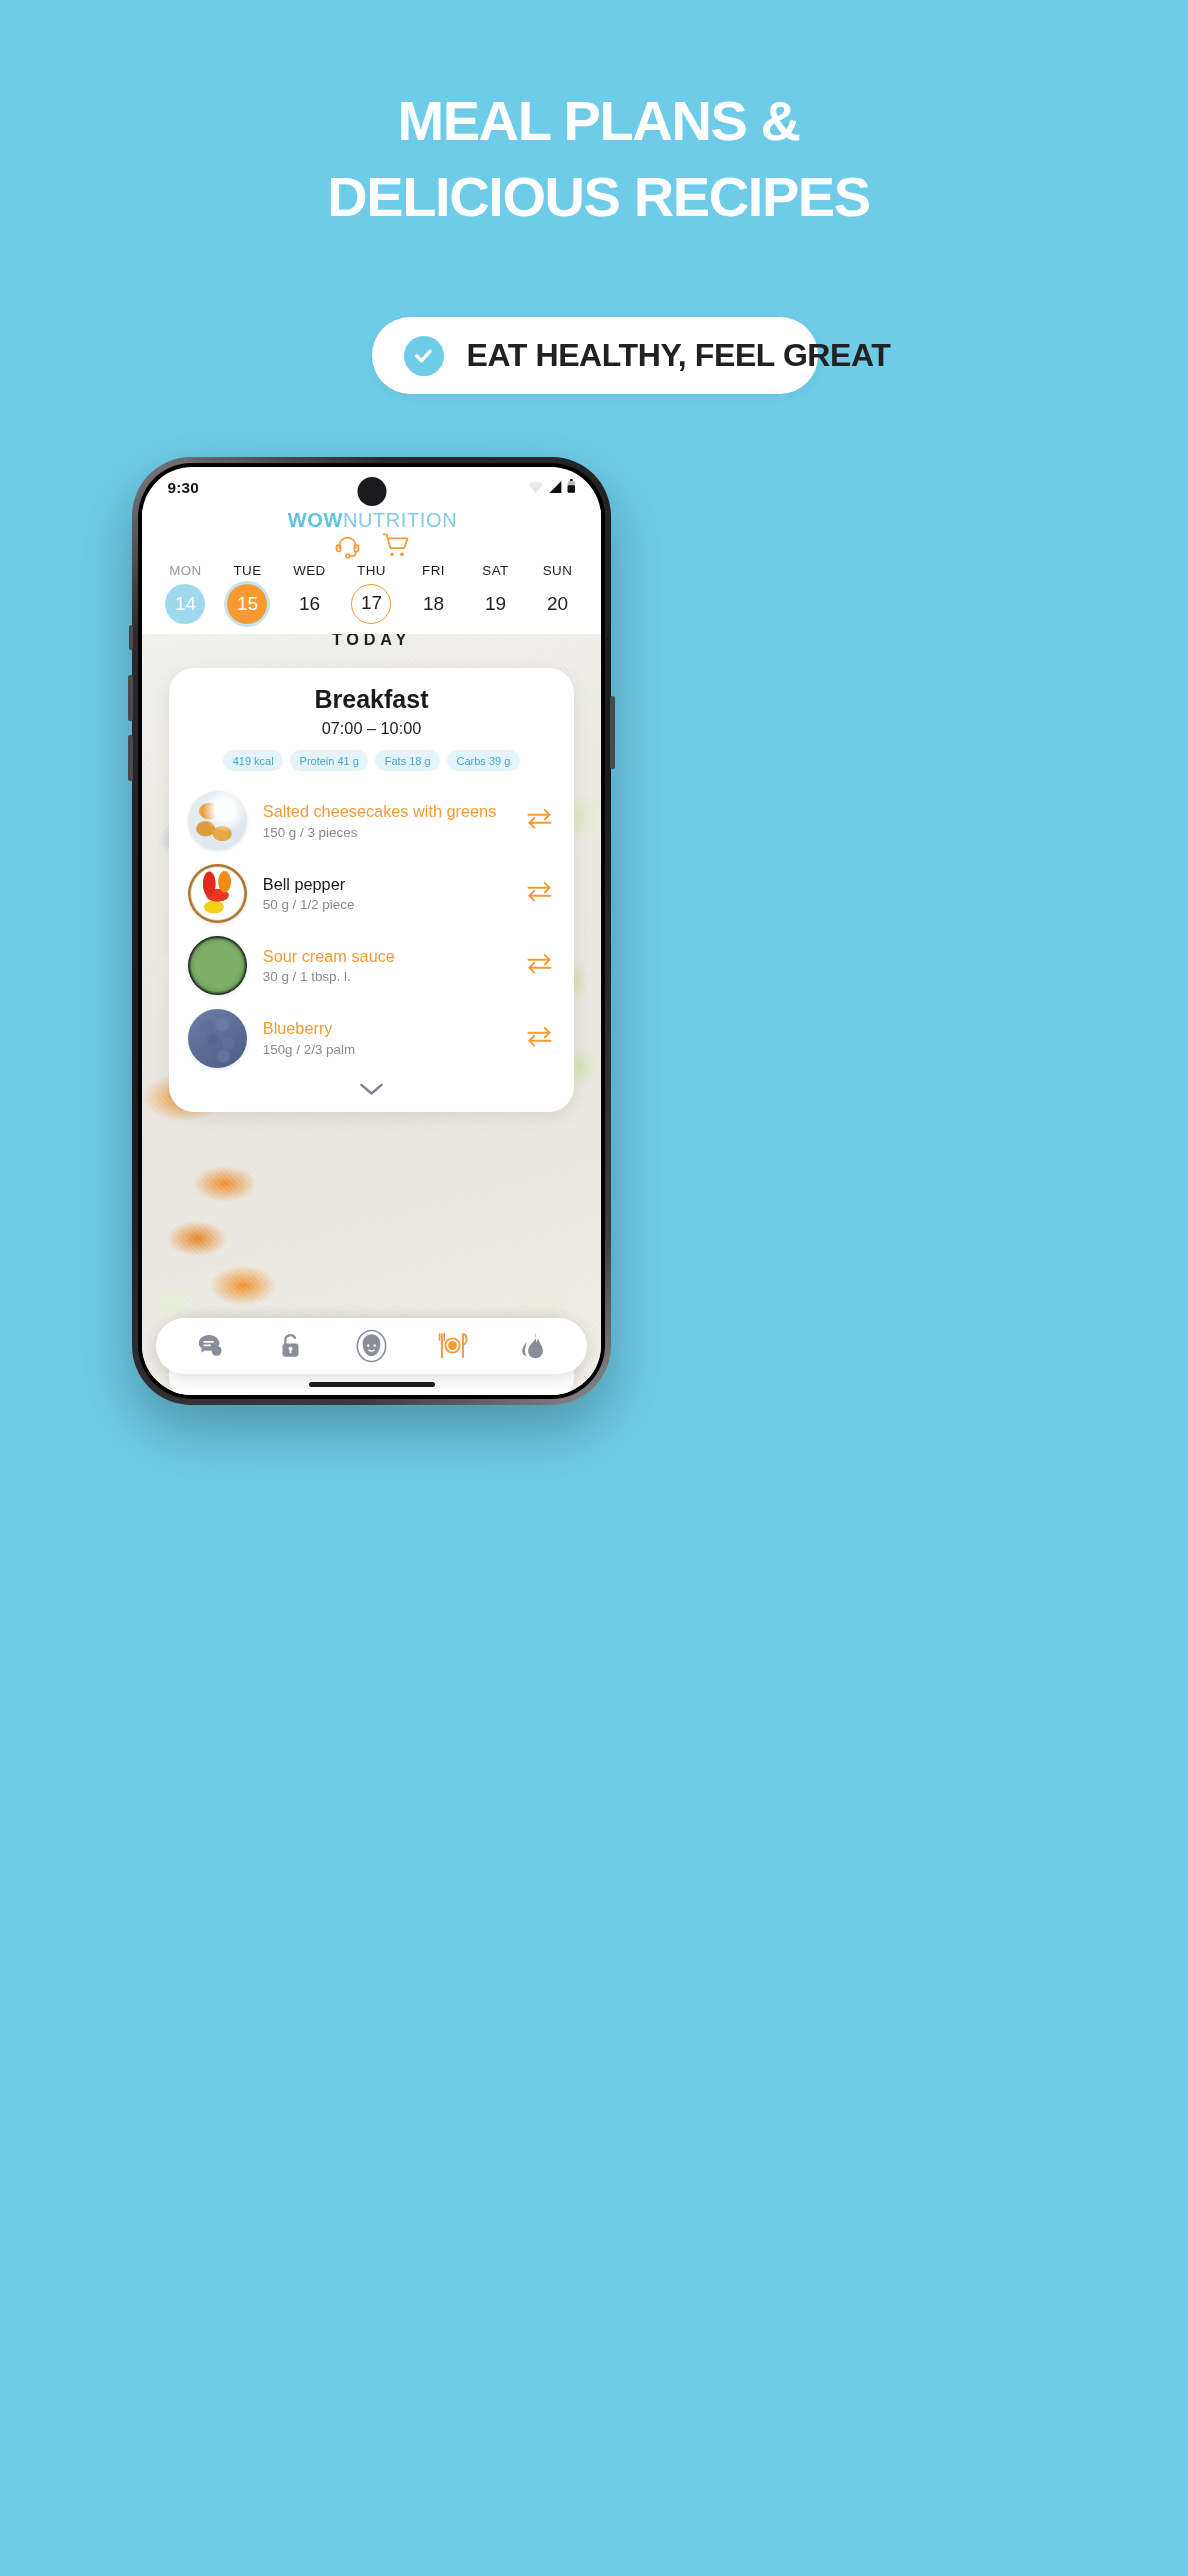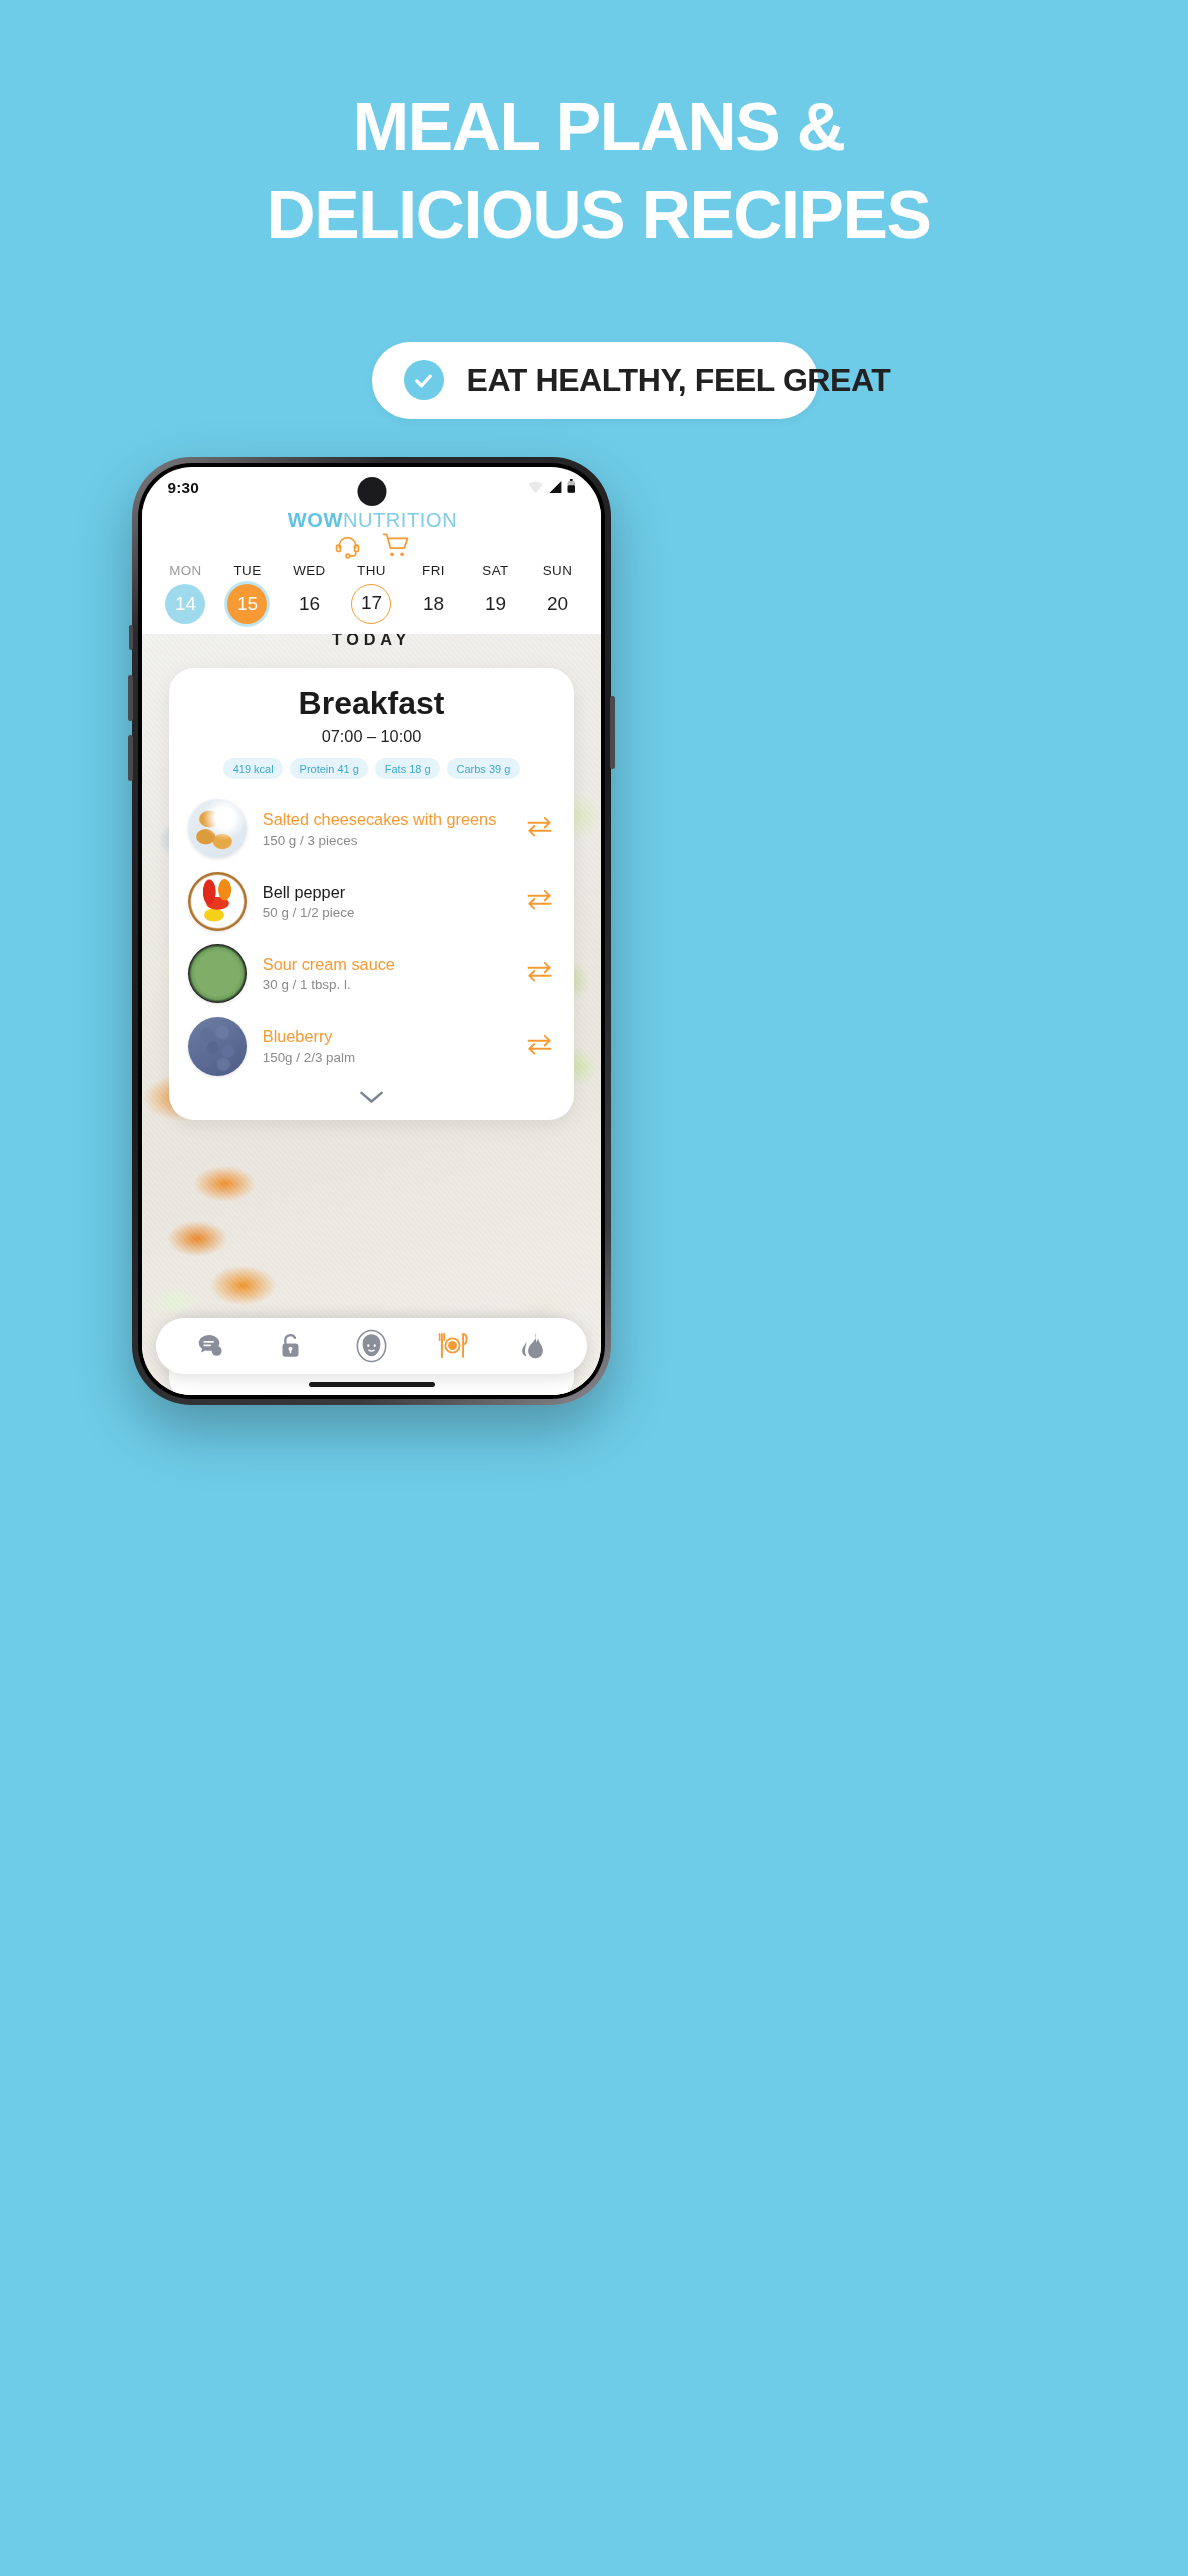--- a/index.html
+++ b/index.html
@@ -11,21 +11,21 @@
     position:relative;
   }
 
   
   .promo{
     position:absolute; top:0; left:0; width:1189px;
     padding-top:92px; text-align:center;
   }
   .promo h1{
     color:#ffffff;
-    font-size:68px;
+    font-size:56px;
     line-height:1.02;
     font-weight:900;
     letter-spacing:-1.4px;
     text-transform:uppercase;
     font-stretch:condensed;
     margin-left:8px;
   }
   .promo h1 .l2{ display:block; margin-top:19px; }
 
   .pill-badge{
@@ -168,21 +168,21 @@
   }
 
   
   .meal-card{
     position:relative; z-index:4;
     margin:19px 27px 0;
     background:#fff; border-radius:25px;
     padding:17px 0 9.6px;
     box-shadow:0 4.8px 17px rgba(0,0,0,.08);
   }
-  .meal-title{ text-align:center; font-size:32px; font-weight:700; color:#1b1b1b; }
+  .meal-title{ text-align:center; font-size:25px; font-weight:700; color:#1b1b1b; }
   .meal-time{ text-align:center; font-size:16.3px; color:#222; margin-top:4.8px; }
   .macros{
     display:flex; justify-content:center; gap:6.7px;
     margin-top:11.5px; padding:0 11.5px;
   }
   .macro{
     background:#E4F4FA; color:#3EA9CF;
     font-size:11px; border-radius:12.4px;
     padding:4.8px 9.6px; white-space:nowrap;
   }

